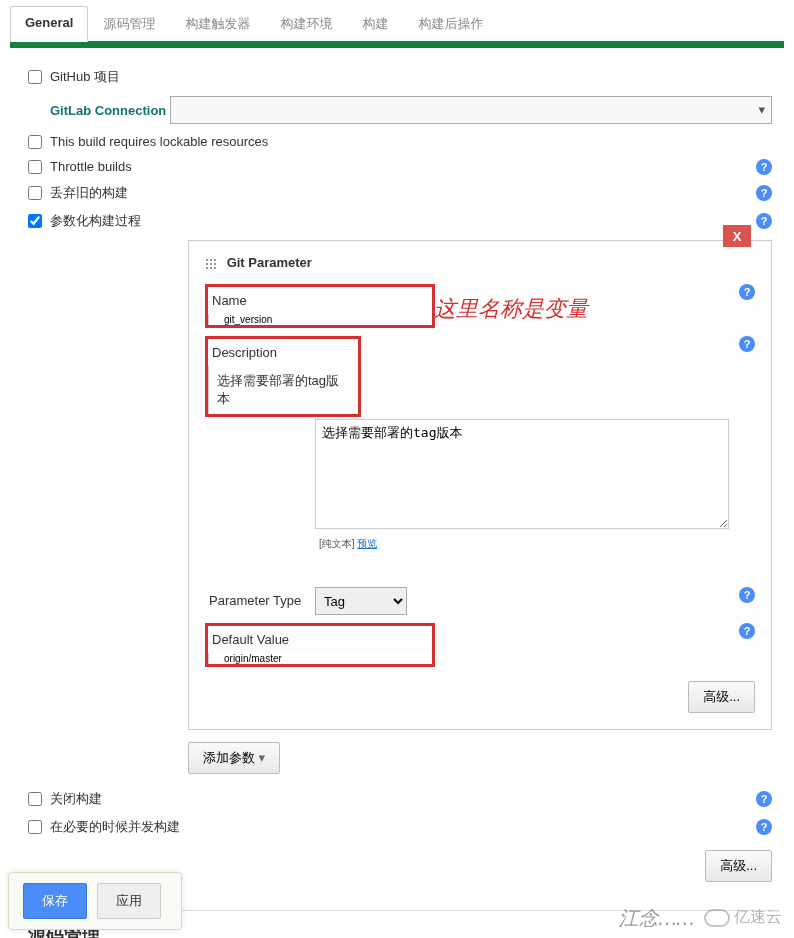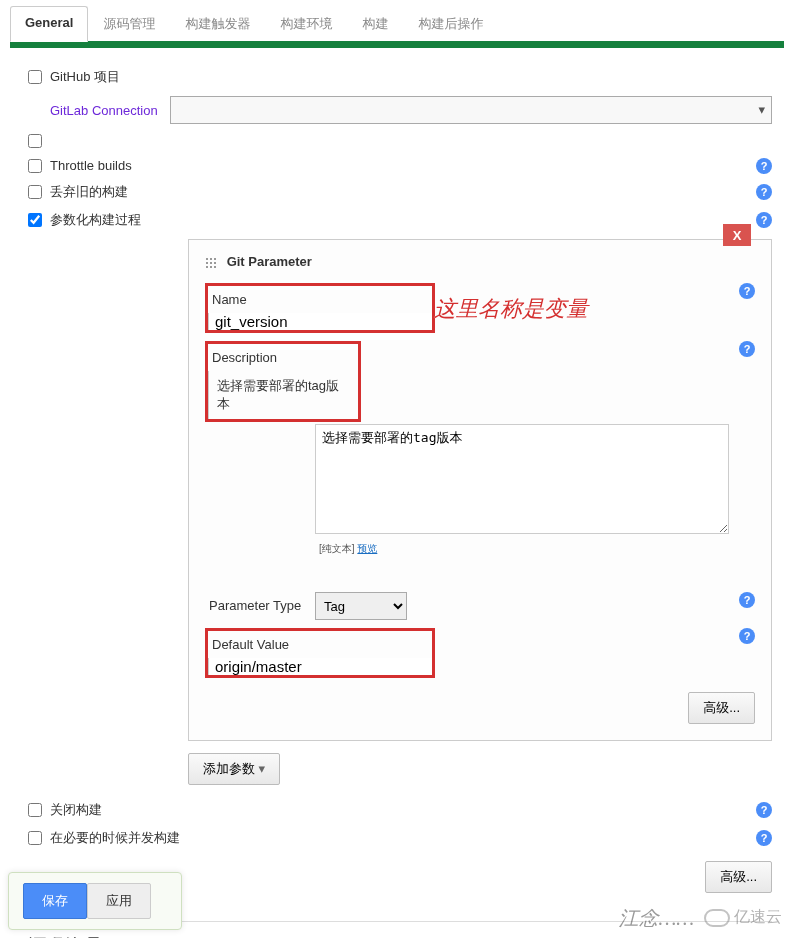--- a/index.html
+++ b/index.html
@@ -57,21 +57,21 @@
   font-size: 11px;
   font-weight: bold;
   display: inline-flex;
   align-items: center;
   justify-content: center;
   position: absolute;
   right: 0;
   cursor: pointer;
 }
 .gitlab-row { padding-left: 22px; }
-.gitlab-label { width: 120px; color: #6d28d9; }
+.gitlab-label { width: 120px; color: #0f766e; font-weight: bold; }
 .select-wide {
   flex: 1;
   height: 28px;
   border: 1px solid #aaa;
   background: #f8f8f8;
   position: relative;
 }
 .select-wide::after {
   content: "▾";
   position: absolute;
@@ -122,22 +122,22 @@
 .field-label {
   width: 110px;
   padding: 6px 4px;
   color: #333;
   font-size: 13px;
 }
 .field-input {
   flex: 1;
   height: 42px;
   border: 1px solid #ccc;
-  padding: 0 6px;
-  font-size: 15px;
+  padding: 0 15px;
+  font-size: 10px;
   margin-right: 26px;
 }
 .field-textarea {
   flex: 1;
   height: 110px;
   border: 1px solid #ccc;
   padding: 4px 6px;
   font-size: 13px;
   resize: both;
   margin-right: 26px;
@@ -189,20 +189,21 @@
 .disabled { color: #aaa; }
 .footer-bar {
   position: fixed;
   left: 8px;
   bottom: 8px;
   background: #f8fbf5;
   border: 1px solid #cfe0c0;
   border-radius: 4px;
   padding: 10px 14px;
   display: flex;
+  gap: 10px;
   box-shadow: 0 0 6px rgba(0,0,0,0.1);
   width: 174px;
 }
 .btn-primary {
   background: #4b8df8;
   border: 1px solid #3a78d8;
   color: #fff;
   padding: 8px 18px;
   border-radius: 2px;
   cursor: pointer;
@@ -265,20 +266,21 @@
     <span class="lbl">GitHub 项目</span>
   </div>
 
   <div class="row gitlab-row">
     <span class="gitlab-label">GitLab Connection</span>
     <div class="select-wide"></div>
   </div>
 
   <div class="row">
     <input type="checkbox" class="chk" style="">
+    <span class="lbl">This build requires lockable resources</span>
   </div>
 
   <div class="row">
     <input type="checkbox" class="chk" style="">
     <span class="lbl">Throttle builds</span>
     <span class="help-icon">?</span>
   </div>
 
   <div class="row">
     <input type="checkbox" class="chk" style="">

